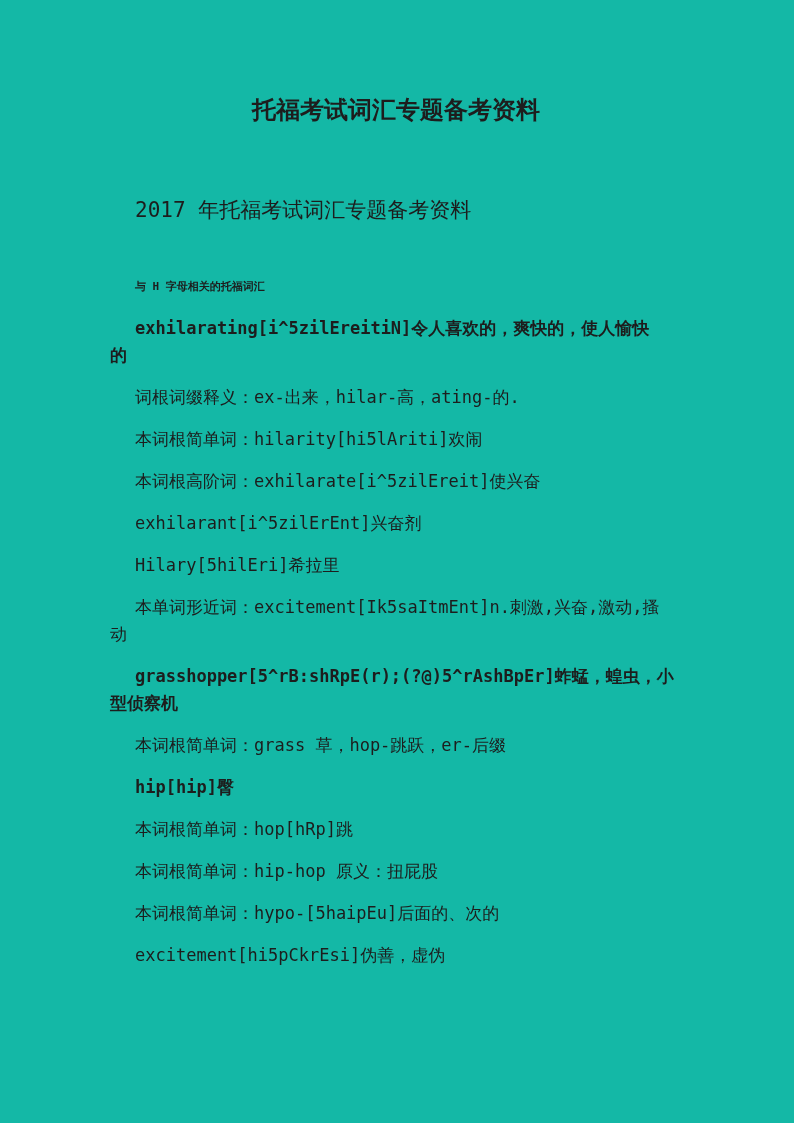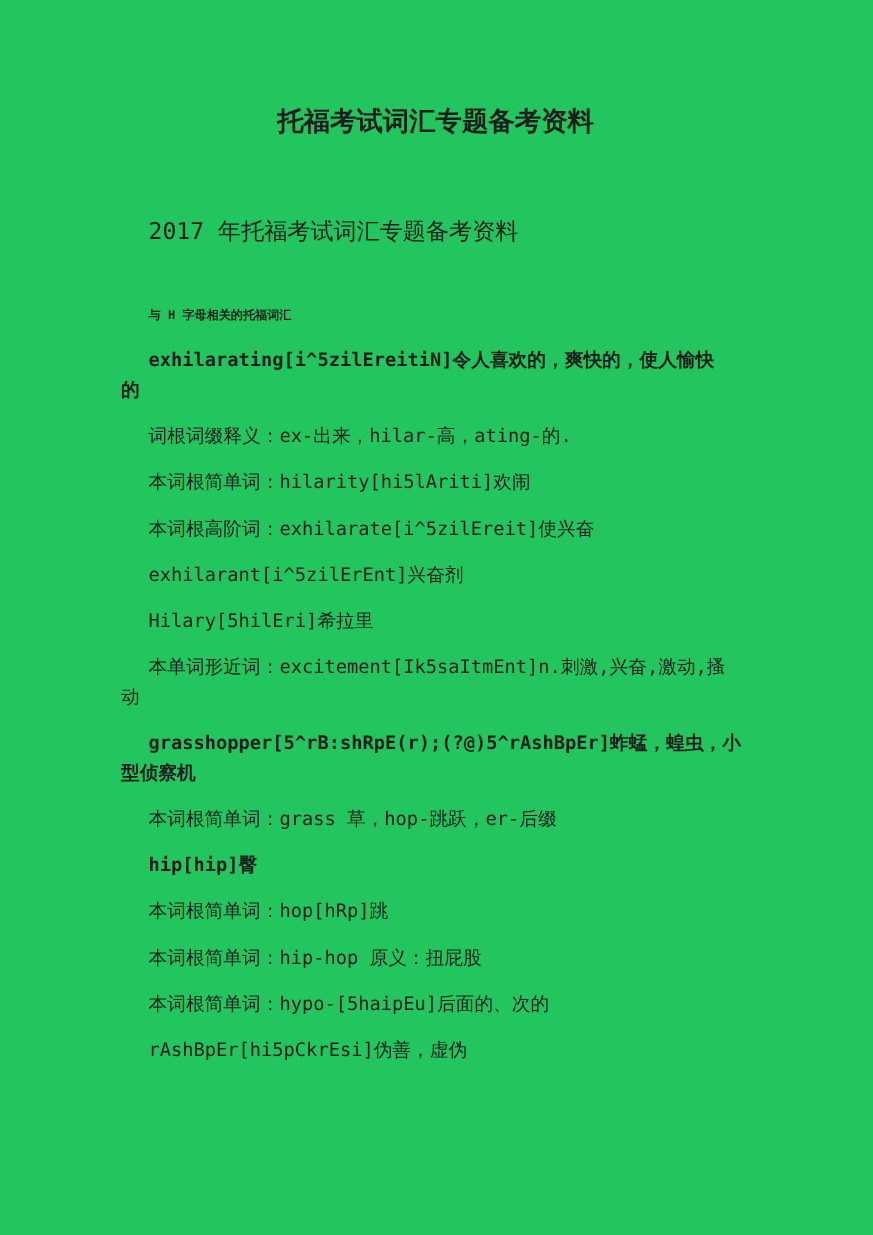--- a/index.html
+++ b/index.html
@@ -12,21 +12,21 @@
     height: 1123px;
     overflow: hidden;
     color: #1d1d1d;
     font-family: "DejaVu Sans Mono", "Liberation Mono", monospace;
   }
   .page {
     box-sizing: border-box;
     width: 794px;
     height: 1123px;
     padding: 93px 112px 0 110px;
-    background: #22c55e;
+    background: #14b8a6;
   }
   .title {
     margin: 0;
     font-size: 24px;
     line-height: 34px;
     font-weight: bold;
     text-align: center;
     white-space: nowrap;
   }
   .subtitle {
@@ -75,15 +75,15 @@
   <p class="para">Hilary[5hilEri]希拉里</p>
   <p class="para">本单词形近词：excitement[Ik5saItmEnt]n.刺激,兴奋,激动,搔
 动</p>
   <p class="para bold">grasshopper[5^rB:shRpE(r);(?@)5^rAshBpEr]蚱蜢，蝗虫，小
 型侦察机</p>
   <p class="para">本词根简单词：grass 草，hop-跳跃，er-后缀</p>
   <p class="para bold">hip[hip]臀</p>
   <p class="para">本词根简单词：hop[hRp]跳</p>
   <p class="para">本词根简单词：hip-hop 原义：扭屁股</p>
   <p class="para">本词根简单词：hypo-[5haipEu]后面的、次的</p>
-  <p class="para">rAshBpEr[hi5pCkrEsi]伪善，虚伪</p>
+  <p class="para">excitement[hi5pCkrEsi]伪善，虚伪</p>
 
 </div>
 
 </body></html>

